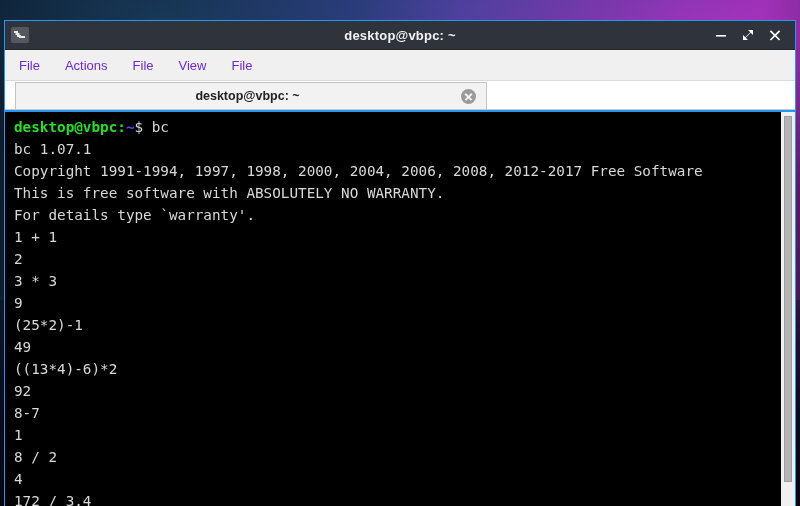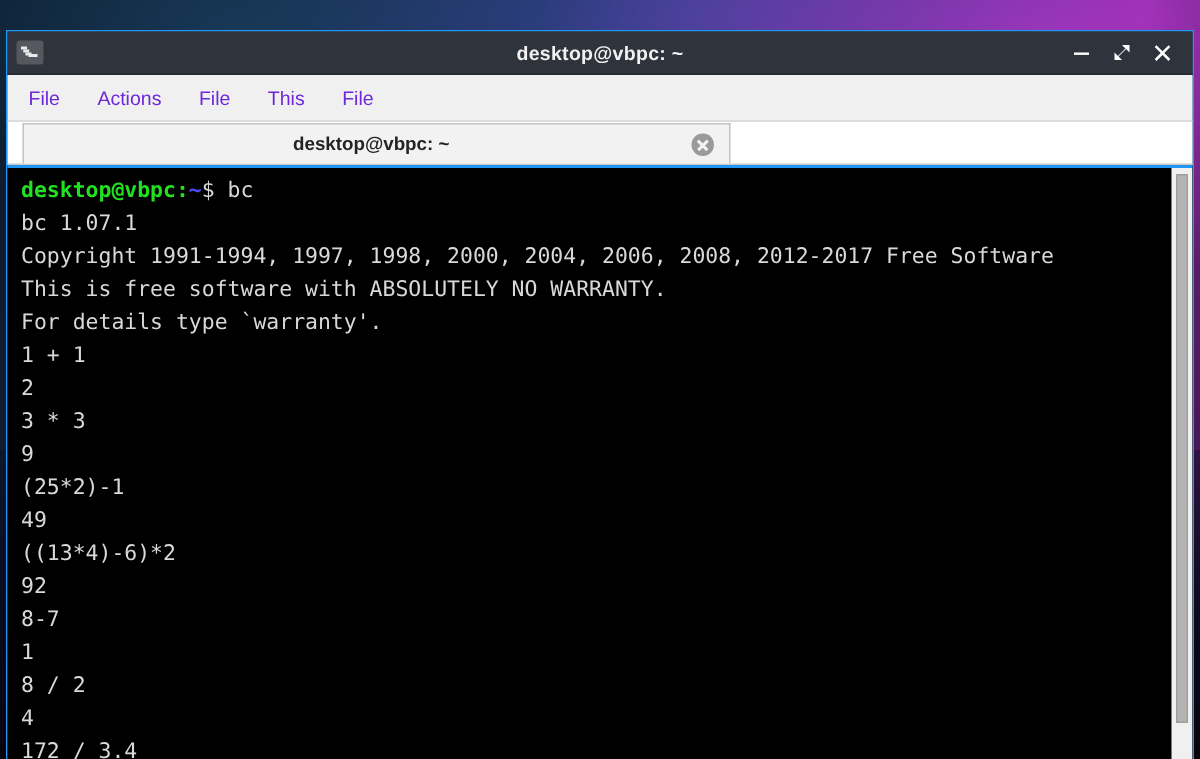--- a/index.html
+++ b/index.html
@@ -243,21 +243,21 @@
           <path d="M3 2.2 L7 6.2 L11 2.2 L12.2 3.4 L8.2 7.4 L12.2 11.4 L11 12.6 L7 8.6 L3 12.6 L1.8 11.4 L5.8 7.4 L1.8 3.4 Z" fill="#ffffff"></path>
         </svg>
       </div>
     </div>
   </div>
 
   <div id="menubar">
     <div class="menu-item">File</div>
     <div class="menu-item">Actions</div>
     <div class="menu-item">File</div>
-    <div class="menu-item">This</div>
+    <div class="menu-item">View</div>
     <div class="menu-item">File</div>
   </div>
 
   <div id="tabbar">
     <div id="tab">
       <div id="tab-label">desktop@vbpc: ~</div>
       <div id="tab-close"></div>
     </div>
   </div>
 

